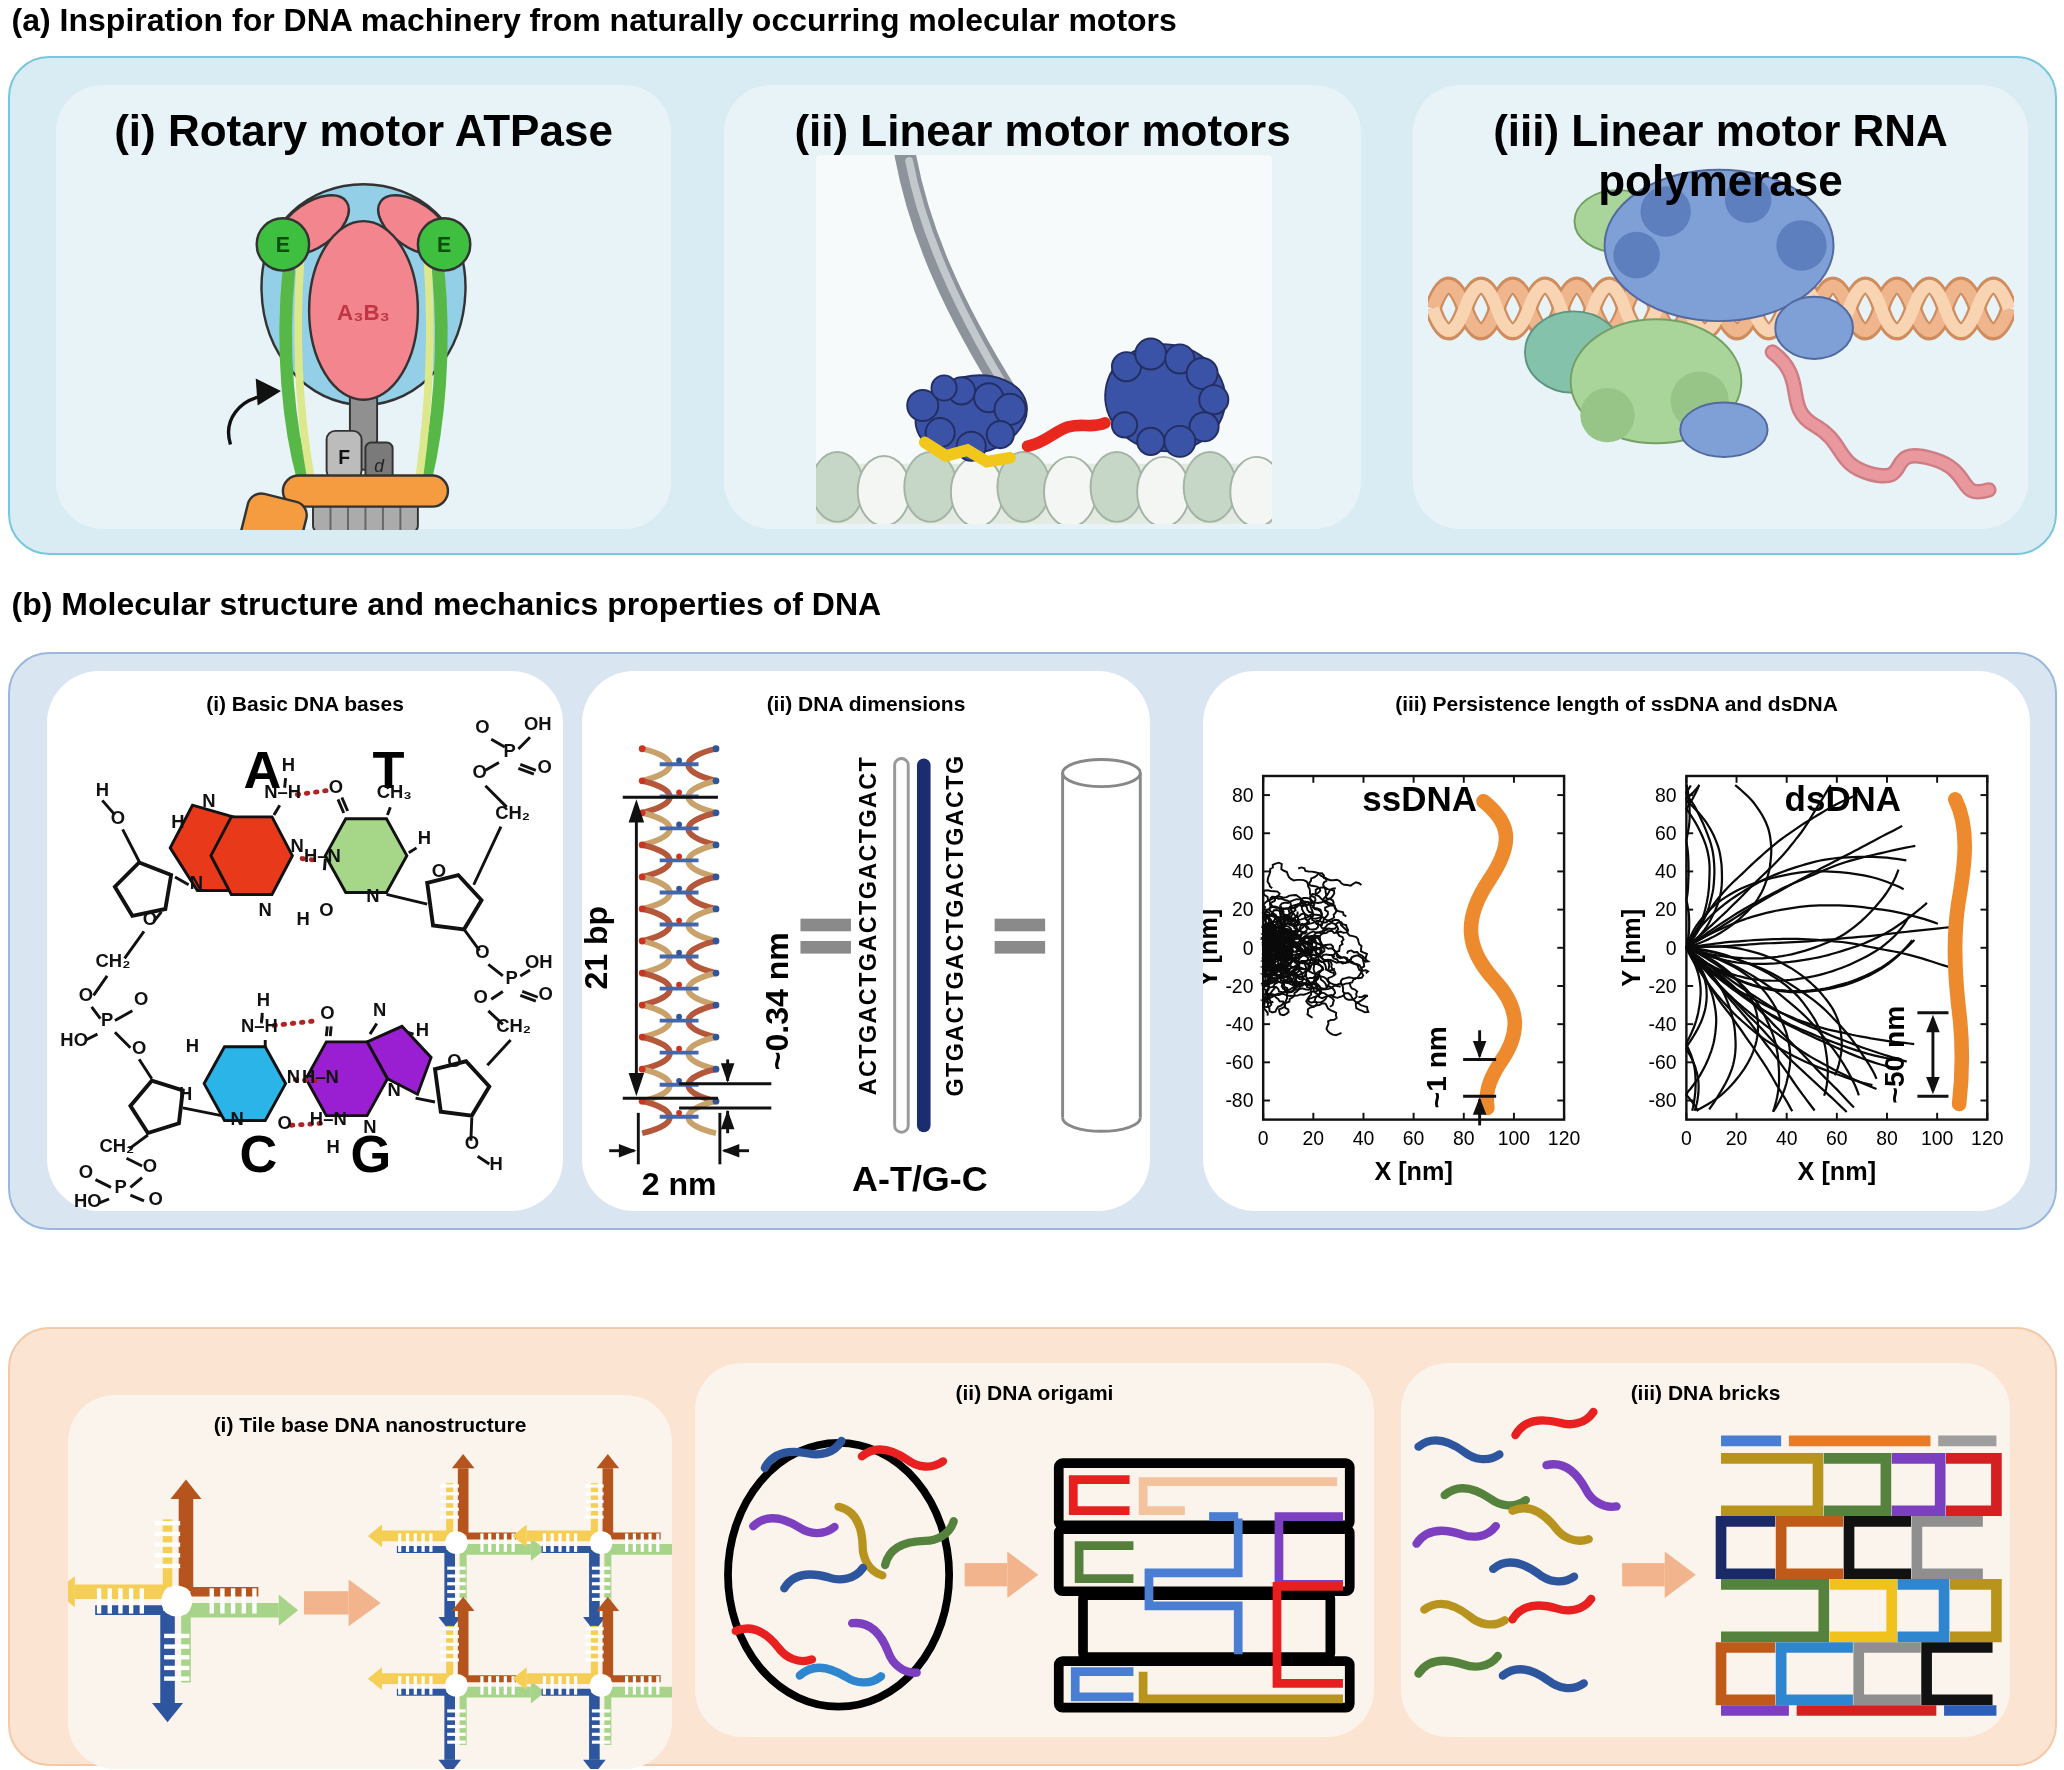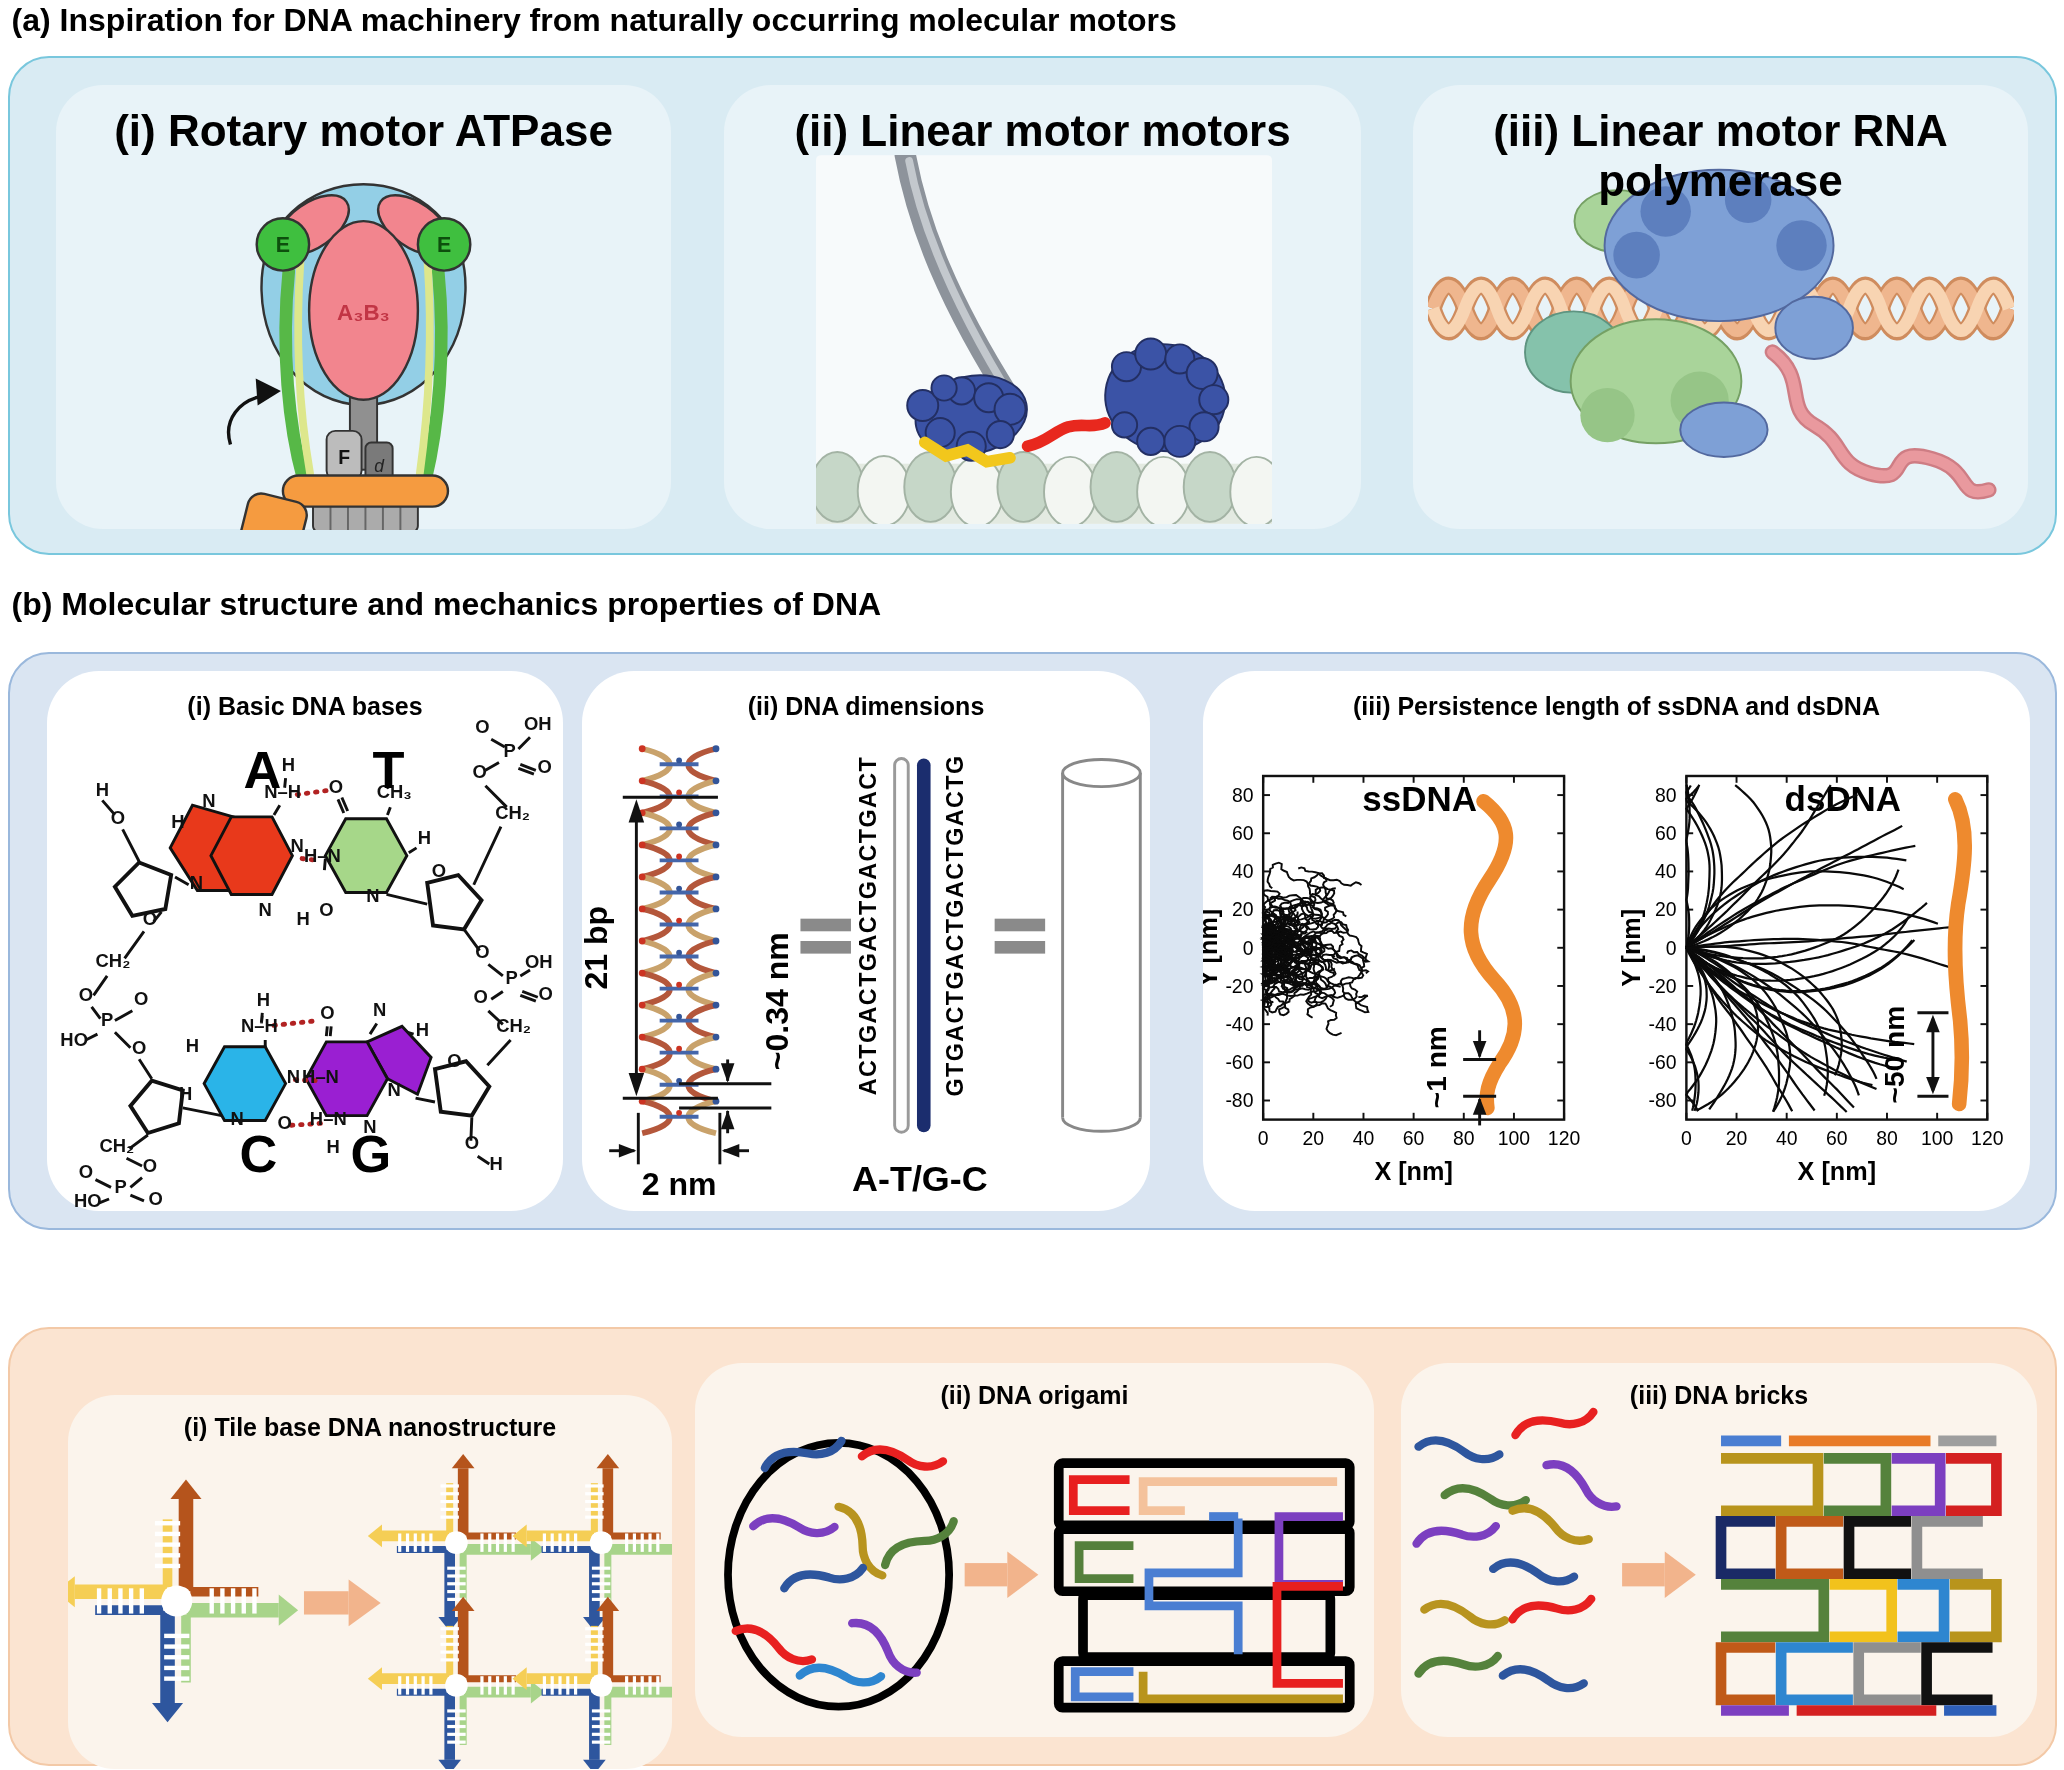--- a/index.html
+++ b/index.html
@@ -7,21 +7,21 @@
           font-family:"Liberation Sans","DejaVu Sans",sans-serif;}
   .sec-title{position:absolute;left:11.6px;font-size:32px;font-weight:700;color:#000;white-space:pre;}
   .panel-box{position:absolute;box-sizing:border-box;border-radius:41px;}
   .box-a{left:7.8px;top:56px;width:2049px;height:499px;background:#d9ebf3;border:2.9px solid #79c7dd;}
   .box-b{left:7.8px;top:652px;width:2049px;height:578px;background:#dae5f2;border:2.9px solid #9ab8dc;}
   .box-c{left:7.8px;top:1327px;width:2049px;height:439px;background:#fbe4d1;border:2.9px solid #f3c9a7;}
   .card{position:absolute;border-radius:47px;}
   .card-a{background:#e8f3f8;}
   .card-b{background:#ffffff;border-radius:52px;}
   .card-c{background:#fbf4ec;}
-  .card-title{position:absolute;left:0;width:100%;text-align:center;font-size:25px;font-weight:700;color:#000;z-index:3;}
+  .card-title{position:absolute;left:0;width:100%;text-align:center;font-size:21px;font-weight:700;color:#000;z-index:3;}
   .card-a .card-title{top:21.3px;font-size:44px;}
   .card-b .card-title{top:21.3px;}
   .card-c .card-title{top:17.5px;}
   svg{position:absolute;}
   svg text{font-family:"Liberation Sans","DejaVu Sans",sans-serif;}
   .atom{font-size:19px;font-weight:700;fill:#111;}
   .bigbase{font-size:54px;font-weight:700;fill:#000;}
   .dimlab{font-size:33px;font-weight:700;fill:#000;}
   .seq{font-size:24px;font-weight:700;fill:#000;letter-spacing:1.5px;}
   .plotlab{font-size:36px;font-weight:700;fill:#000;}
@@ -813,21 +813,21 @@
           <path d="M668,158 H602 V228 H668" stroke="#7c3fc0"></path>
           <path d="M452,188 H396 V222 H452" stroke="#55803c"></path>
           <path d="M560,160 V216 H468 V250 H560 V300" stroke="#4a7ed2"></path>
           <path d="M668,230 H600 V330 H668" stroke="#e81f1f"></path>
           <path d="M452,318 H392 V344 H452" stroke="#4a7ed2"></path>
           <path d="M462,318 V346 H668" stroke="#b8941c"></path>
         </g>
     </svg>
   </div>
 
-  <div class="card card-c" style="left:1401px;top:1363px;width:609px;height:374px;padding-left:27px;">
+  <div class="card card-c" style="left:1401px;top:1363px;width:609px;height:374px;">
     <div class="card-title">(iii) DNA bricks</div>
     <svg id="svg-bricks" style="left:0;top:0;" width="609" height="374" viewBox="0 0 628 385">
       <g id="brick-strands-g">
           <path d="M0,0 c 14,-16 34,-11 50,-3 c 11,6 27,7 38,-4" transform="translate(18,86) rotate(10) scale(0.95)" stroke="#2e569e" stroke-width="9" fill="none" stroke-linecap="round"></path>
           <path d="M0,0 c 14,-16 34,-11 50,-3 c 11,6 27,7 38,-4" transform="translate(118,74) rotate(-12) scale(0.95)" stroke="#e82020" stroke-width="9" fill="none" stroke-linecap="round"></path>
           <path d="M0,0 c 14,-16 34,-11 50,-3 c 11,6 27,7 38,-4" transform="translate(150,105) rotate(35) scale(0.95)" stroke="#7c3fc0" stroke-width="9" fill="none" stroke-linecap="round"></path>
           <path d="M0,0 c 14,-16 34,-11 50,-3 c 11,6 27,7 38,-4" transform="translate(45,136) rotate(8) scale(0.95)" stroke="#55823c" stroke-width="9" fill="none" stroke-linecap="round"></path>
           <path d="M0,0 c 14,-16 34,-11 50,-3 c 11,6 27,7 38,-4" transform="translate(16,186) rotate(-8) scale(0.95)" stroke="#7c3fc0" stroke-width="9" fill="none" stroke-linecap="round"></path>
           <path d="M0,0 c 14,-16 34,-11 50,-3 c 11,6 27,7 38,-4" transform="translate(115,152) rotate(25) scale(0.95)" stroke="#b8941f" stroke-width="9" fill="none" stroke-linecap="round"></path>
           <path d="M0,0 c 14,-16 34,-11 50,-3 c 11,6 27,7 38,-4" transform="translate(95,212) rotate(10) scale(0.95)" stroke="#2e569e" stroke-width="9" fill="none" stroke-linecap="round"></path>

